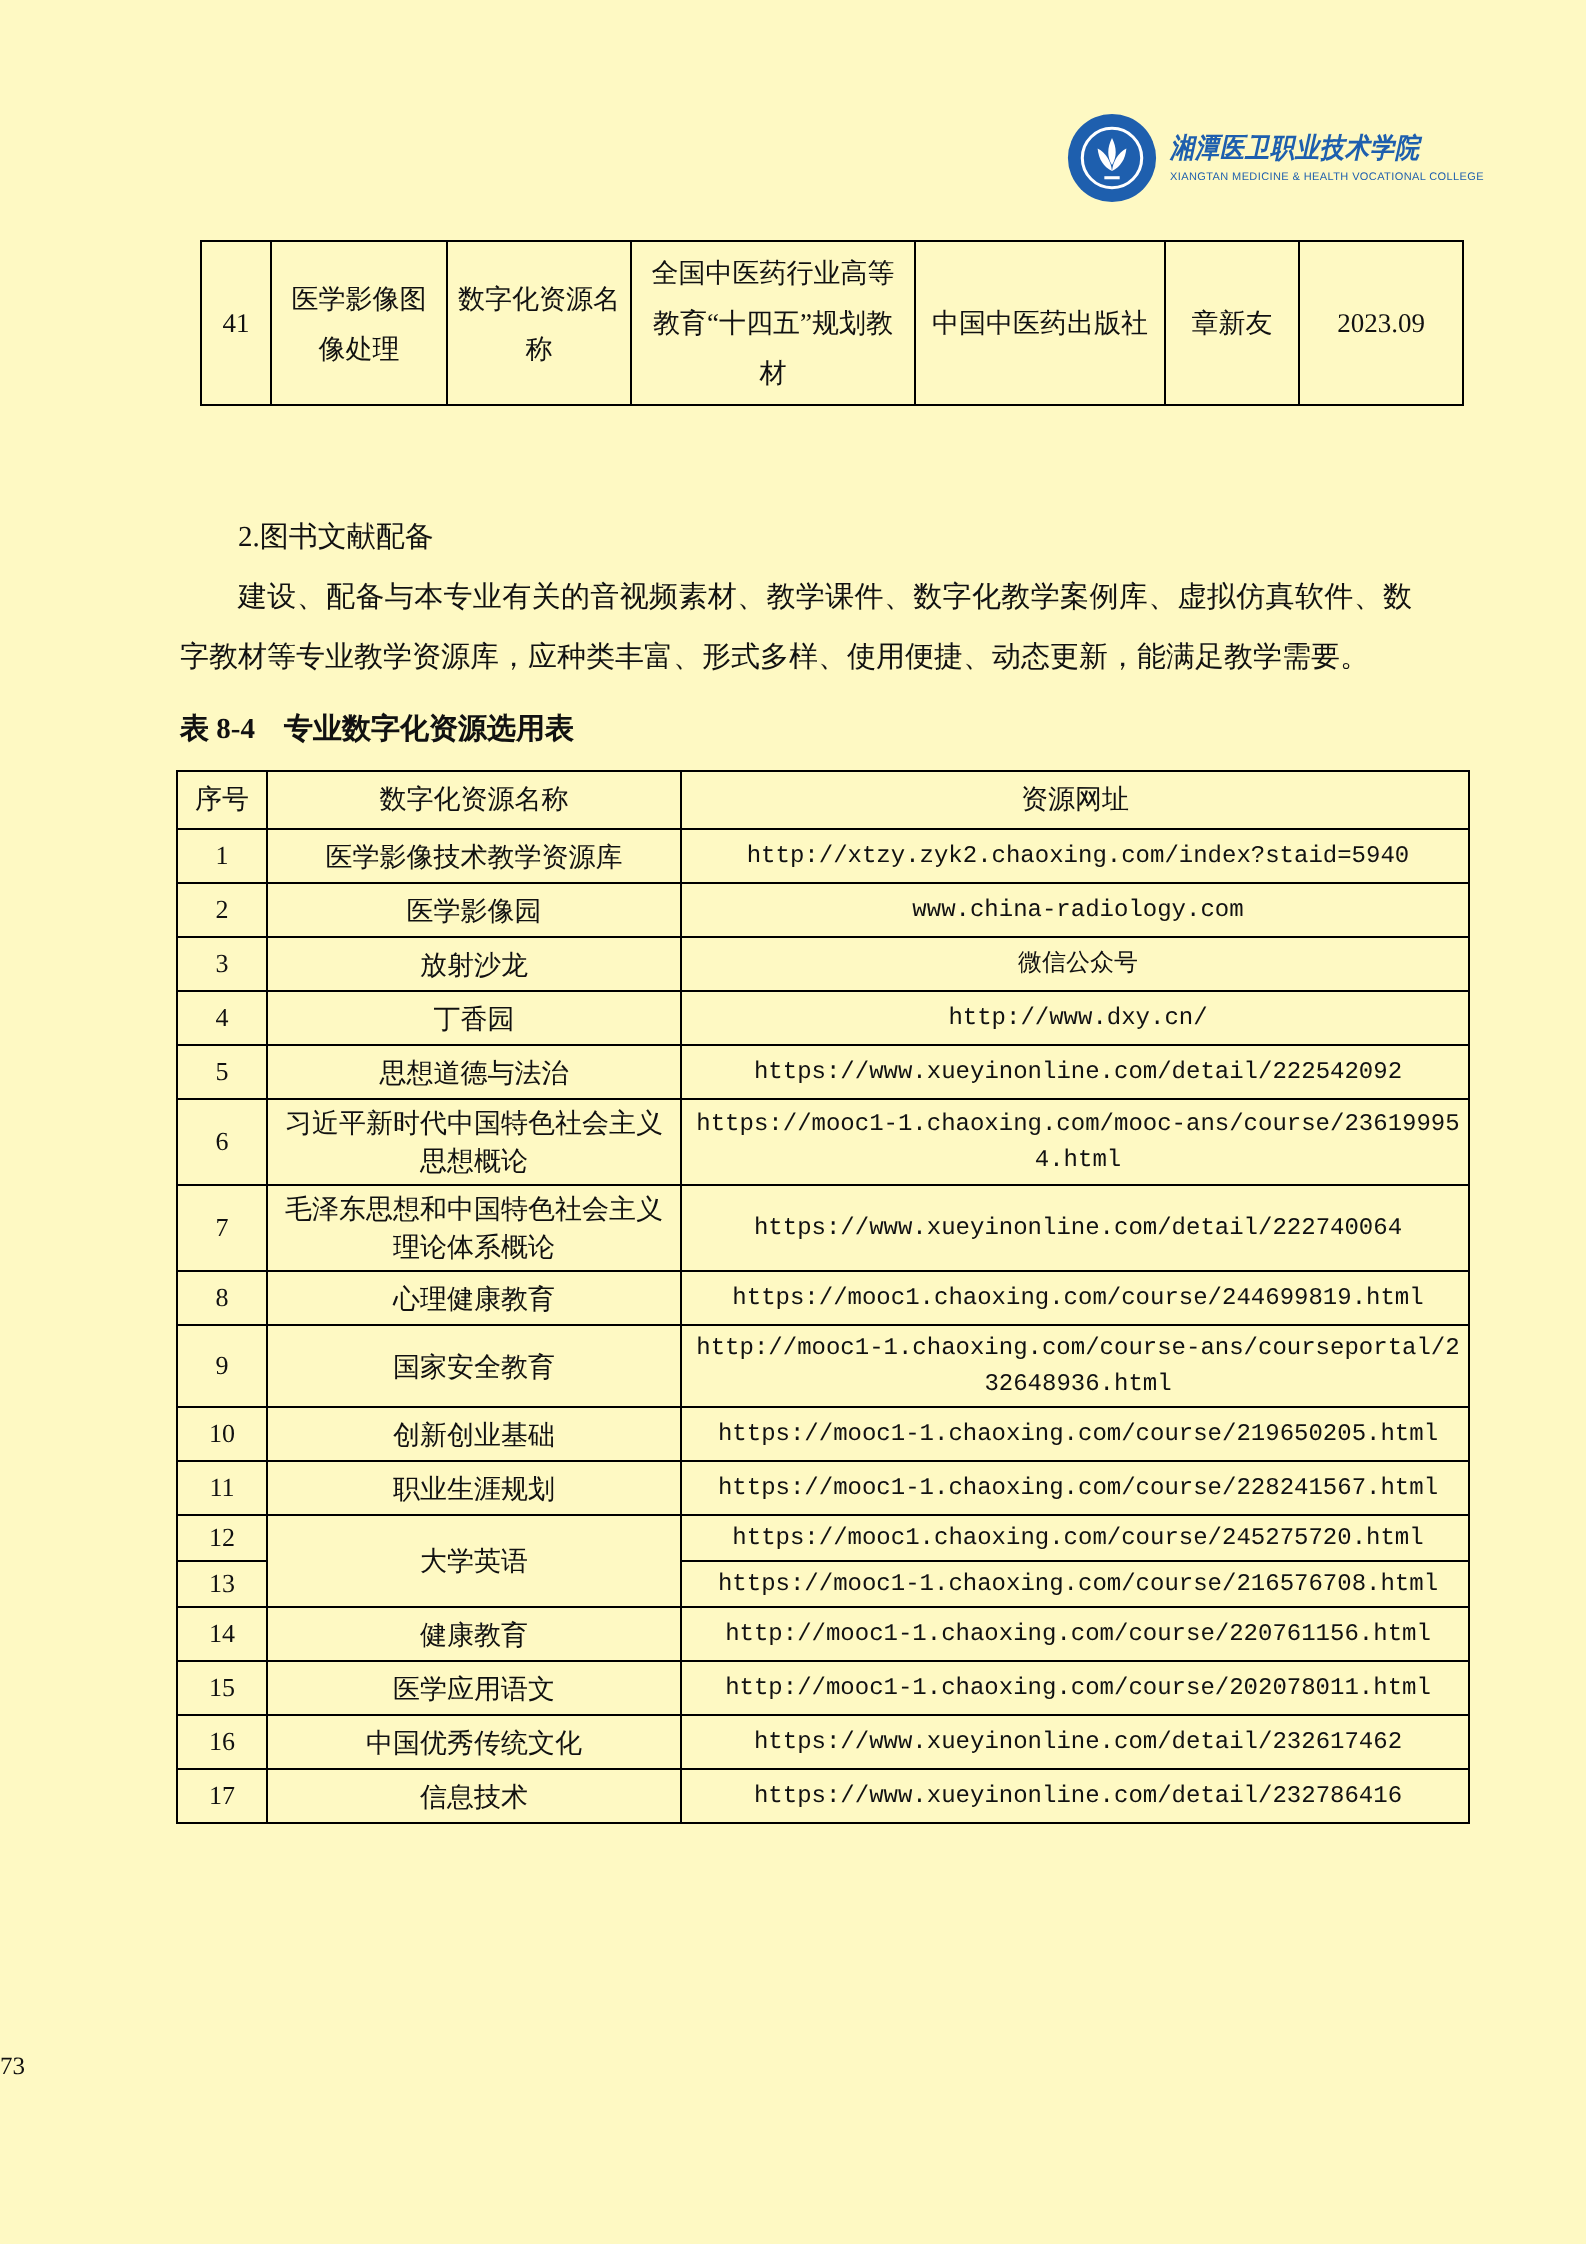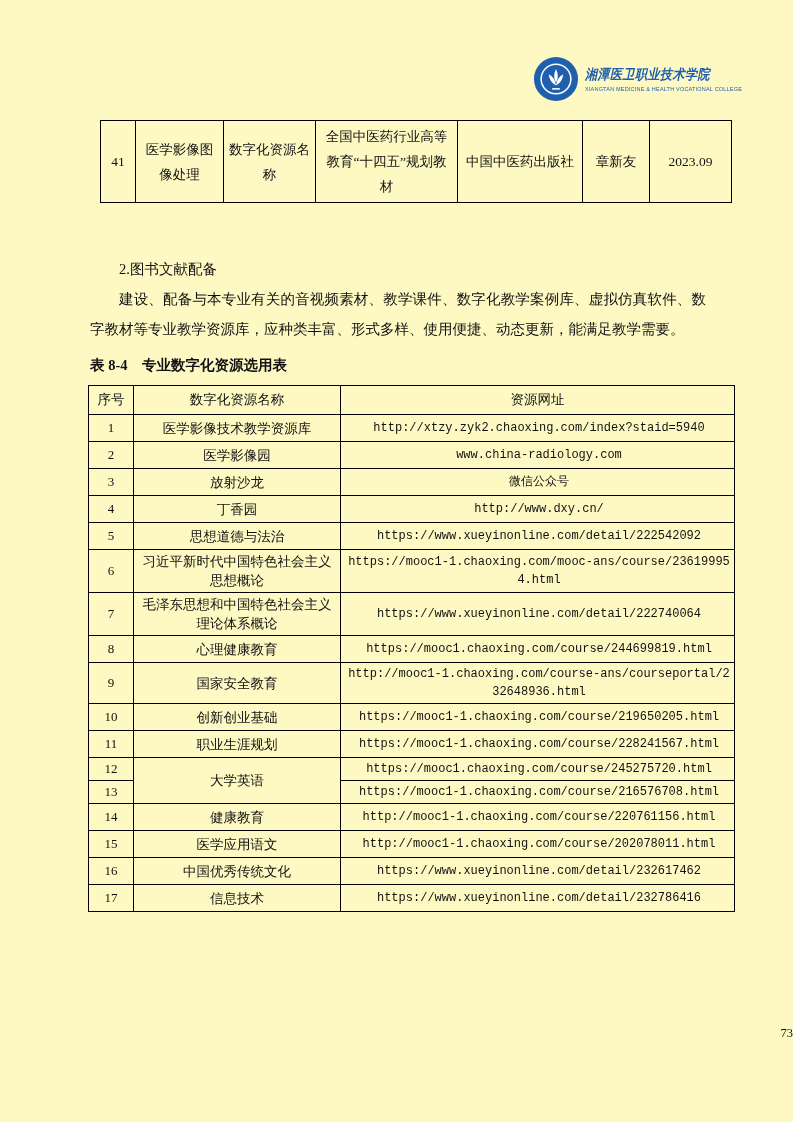--- a/index.html
+++ b/index.html
@@ -69,21 +69,21 @@
   .restable td.name { text-align: center; font-size: 13.5px; line-height: 19px; }
   .restable td.url {
     font-family: "Liberation Mono", "DejaVu Sans Mono", monospace;
     font-size: 12px; line-height: 18px; text-align: center;
     word-break: break-all; padding-left: 7px;
   }
   .restable tr.short td { height: 23px; }
 
   .page-number {
     position: absolute; left: 0; right: 0; top: 1026px;
-    text-align: right; font-size: 12.5px;
+    text-align: left; font-size: 12.5px;
   }
 </style>
 </head>
 <body>
 
 <div class="page">
 
   <div class="logo">
     <svg class="emblem" viewBox="0 0 48 48">
       <circle cx="24" cy="24" r="23" fill="#1e5fae"></circle>

